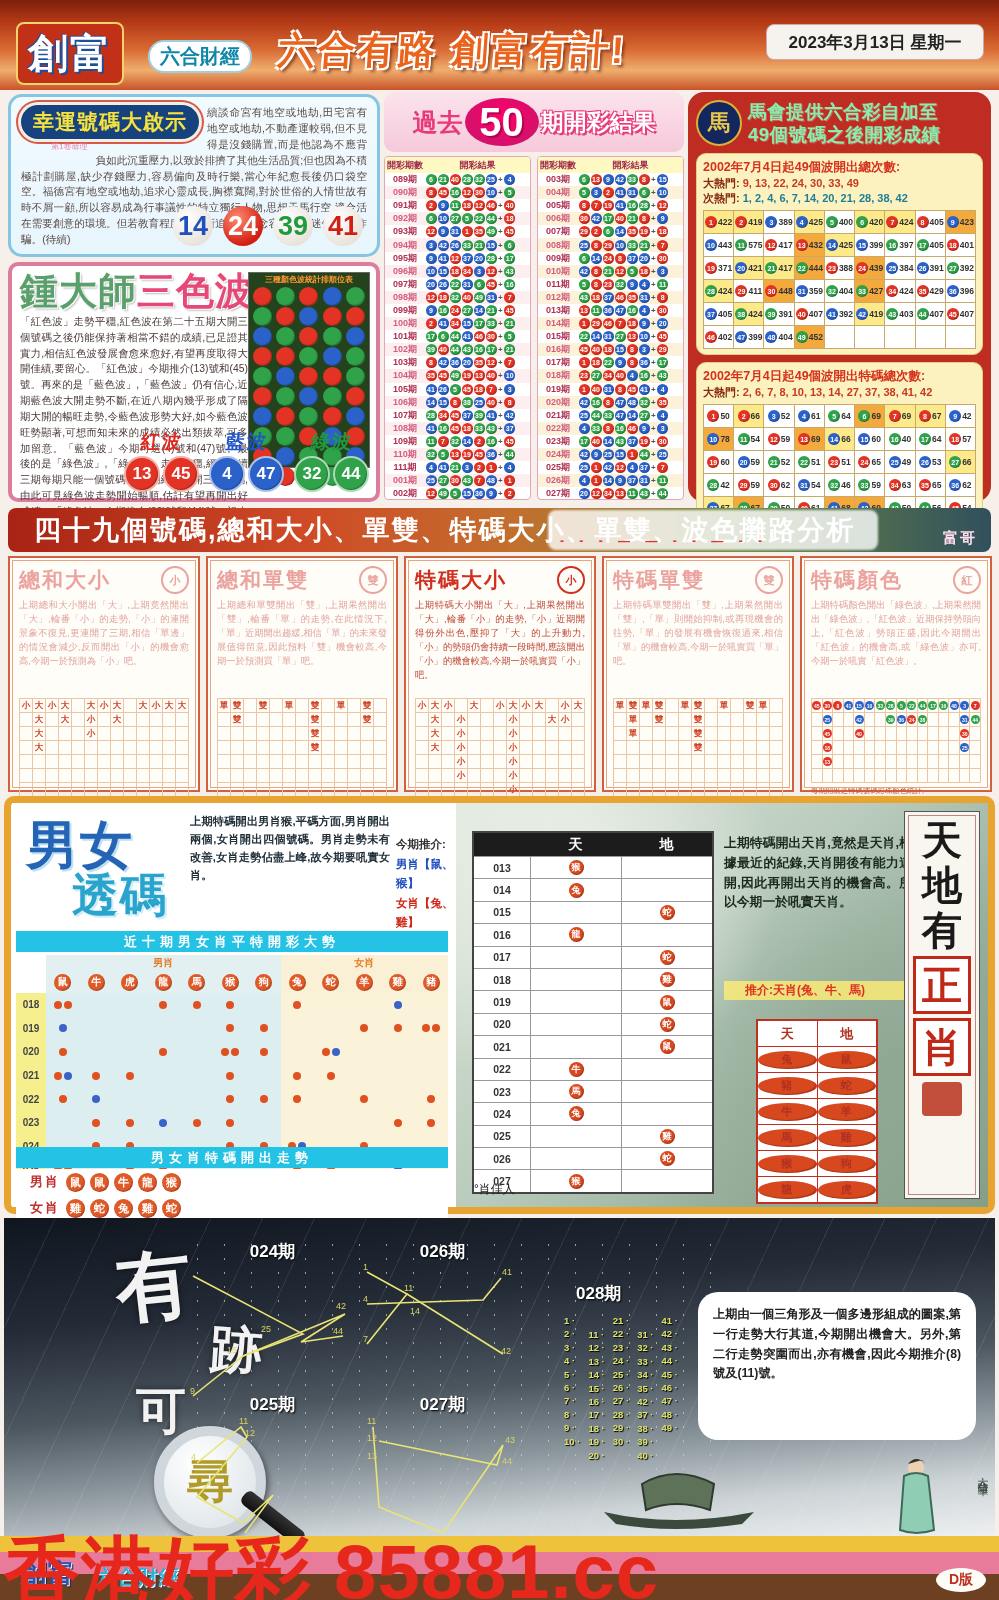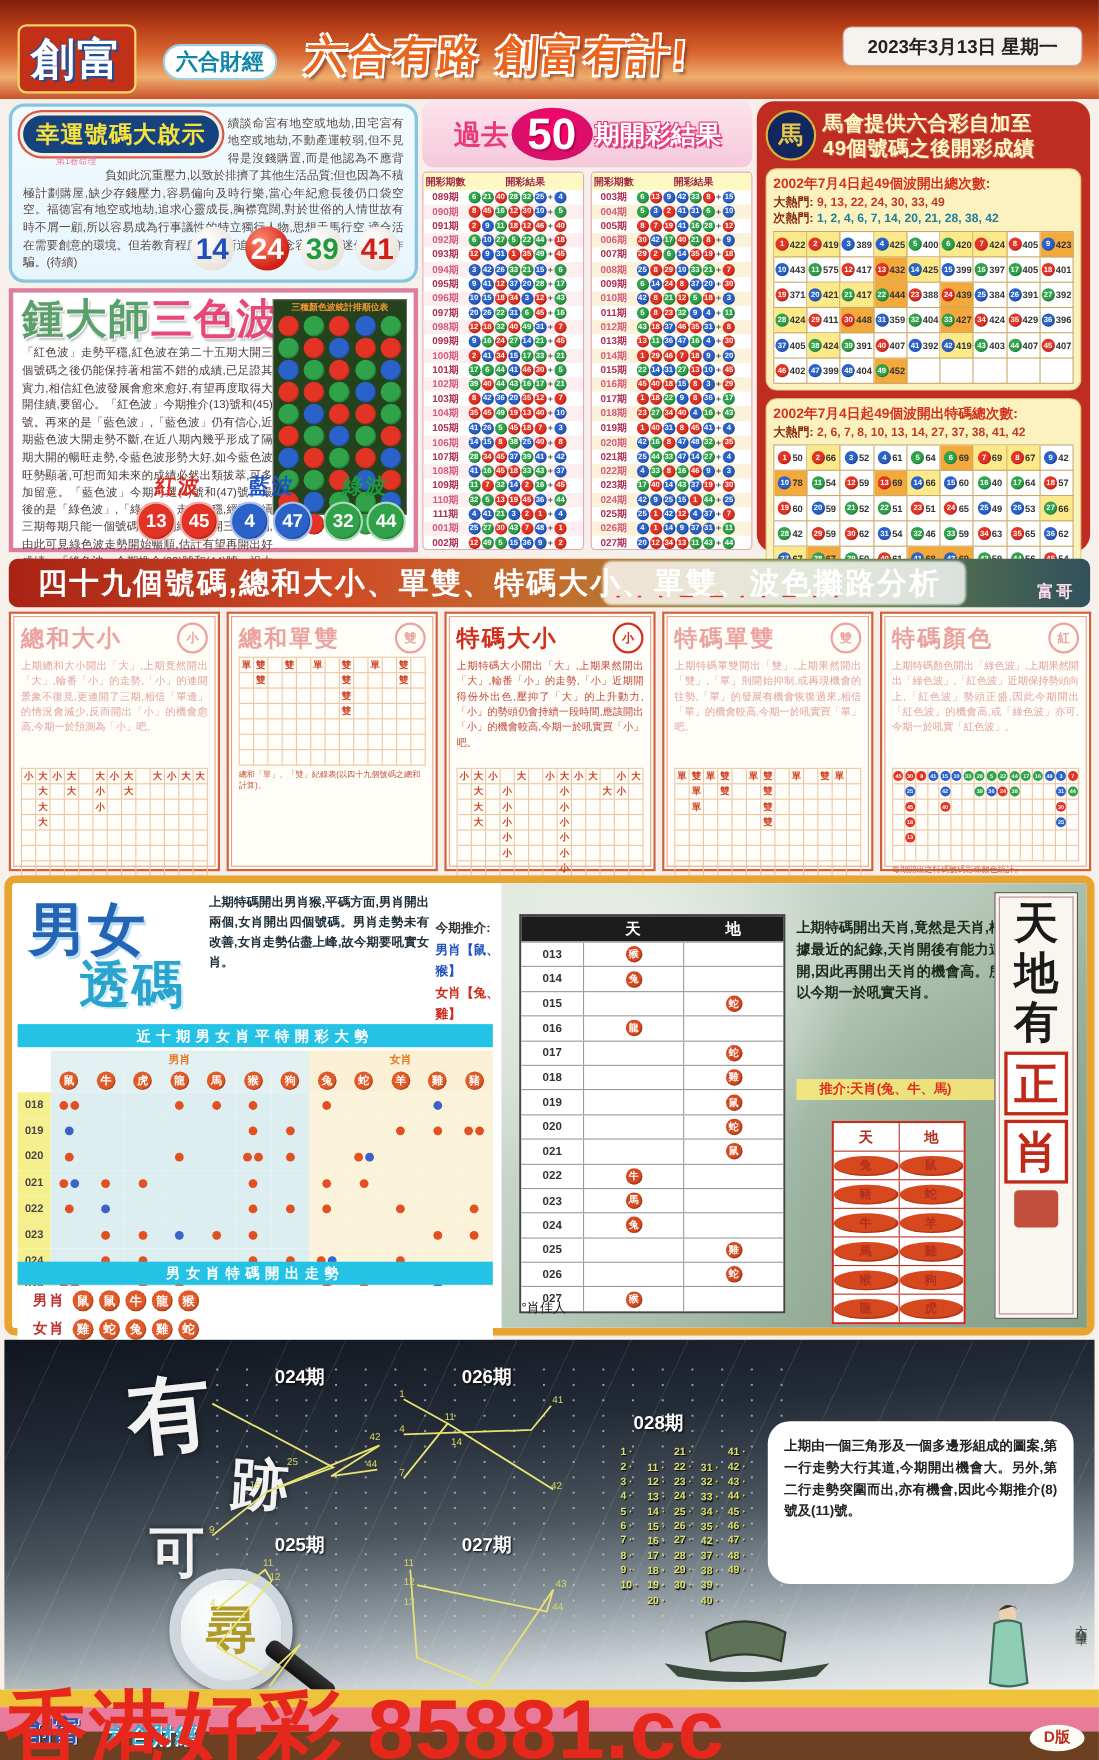--- a/index.html
+++ b/index.html
@@ -31,21 +31,21 @@
      color:#f6e23e;font-size:21px;font-weight:900;letter-spacing:1px;
      box-shadow:0 0 0 3px #f3efe2,0 0 0 5px #d8584a}
   .lucky-sub{float:left;clear:left;color:#e87ba6;font-size:8px;margin:-2px 8px 2px 30px}
   .lucky-body{font-size:10.6px;line-height:1.5;color:#5a4a46;text-align:justify}
   .lucky-nums{position:absolute;right:14px;bottom:8px;display:flex;gap:10px}
   .lucky-num{width:40px;height:40px;border-radius:50%;display:flex;align-items:center;justify-content:center;
      font-size:27px;font-weight:900;background:radial-gradient(circle at 35% 30%,#fff,#e8e2da 75%)}
   .ln-b{color:#1f50bb}.ln-g{color:#1f9b3e}.ln-r{color:#d21f14}
   .ln-ball{background:radial-gradient(circle at 35% 30%,#ff8a70,#d21f14 70%);color:#fff}
   
-  .box-master{left:8px;top:262px;width:372px;height:240px;border:4px solid #dc7d9d;border-radius:0;
+  .box-master{left:8px;top:262px;width:372px;height:240px;border:4px solid #dc7d9d;border-radius:10px;
      background:#fff;padding:6px 8px;box-sizing:border-box}
   .master-title{font-size:38px;font-weight:900;line-height:1;letter-spacing:1px;
      text-shadow:1px 1px 0 #fff,2px 2px 2px rgba(0,0,0,.25)}
   .mt-g{color:#5aa06a}.mt-p{color:#e84878}
   .master-body{width:228px;font-size:10.4px;line-height:1.52;color:#4a3a38;text-align:justify;margin-top:4px}
   .master-photo{position:absolute;right:6px;top:6px;width:122px;height:196px;background:#24431d;
      border:1px solid #666;padding:2px;box-sizing:border-box}
   .photo-cap{color:#ff9a30;font-size:8px;font-weight:bold;text-align:center;line-height:1.2}
   .photo-grid{display:grid;grid-template-columns:repeat(5,1fr);gap:1px;margin-top:2px}
   .photo-grid .ball{width:19px;height:19px;font-size:8px;margin:0 auto}
@@ -74,21 +74,21 @@
   .res-period{width:40px;text-align:center;font-size:9px;font-weight:bold;color:#d25d7e}
   .res-row:nth-child(even) .res-period{color:#b03050}
   .res-balls{display:flex;align-items:center}
   .res-plus{font-size:8px;color:#555;margin:0 1px;font-weight:bold}
   
   .jc-panel{left:688px;top:92px;width:303px;height:410px;background:#bf2c22;border-radius:16px;
      padding:8px;box-sizing:border-box}
   .jc-title{display:flex;align-items:center;gap:6px}
   .jc-logo{width:42px;height:42px;border-radius:50%;background:#14265e;border:2px solid #d9b23a;flex:none;
      color:#e8c84a;display:flex;align-items:center;justify-content:center;font-size:22px;font-weight:bold}
-  .jc-title-text{color:#fef9c3;font-size:18.5px;font-weight:900;line-height:1.25;letter-spacing:.5px;
+  .jc-title-text{color:#86efac;font-size:18.5px;font-weight:900;line-height:1.25;letter-spacing:.5px;
      text-shadow:1px 1px 0 rgba(255,255,255,.25)}
   .jc-box{background:#fbf2c0;border-radius:10px;border:1px solid #e3cf7d;margin-top:7px;padding:5px 6px}
   .jc-h{font-size:12.5px;font-weight:900;color:#d6311c}
   .jc-hot{font-size:11px;font-weight:bold;color:#c53a20}
   .jc-hot b{color:#8a2a10}
   .jc-hot.alt{color:#1f7d96}
   .jc-grid{display:grid;grid-template-columns:repeat(9,1fr);margin-top:4px;border-left:1px solid #c9a96a;border-top:1px solid #c9a96a;background:#fff}
   .jc-cell{display:flex;align-items:center;justify-content:center;gap:1px;height:22px;
      border-right:1px solid #c9a96a;border-bottom:1px solid #c9a96a;font-size:8.5px;color:#333;font-weight:bold}
   .jc-cell .ball{width:12px;height:12px;font-size:7px}
@@ -1530,20 +1530,21 @@
           <div></div>
           <div></div>
         </div>
         <div class="an-note">總和「大」、「小」紀錄表(以四十九個號碼之總和,即1225,再以機會率四十九份之七:1225÷7=175為「大」;即若七個開彩號碼總和175或以上歸之「大」;若174或以下歸之「小」)。</div>
       </div>
       <div class="abs an-col faded" style="left: 206px;">
         <div class="an-title">
           <span class="an-title-text">總和單雙</span>
           <span class="an-circ">雙</span>
         </div>
+        <div class="an-para">上期總和單雙開出「雙」,上期果然開出「雙」,輪番「單」的走勢,在此情況下,「單」近期開出趨緩,相信「單」的未來發展值得留意,因此預料「雙」機會較高,今期一於預測買「單」吧。</div>
         <div class="an-grid">
           <div>單</div>
           <div>雙</div>
           <div></div>
           <div>雙</div>
           <div></div>
           <div>單</div>
           <div></div>
           <div>雙</div>
           <div></div>

